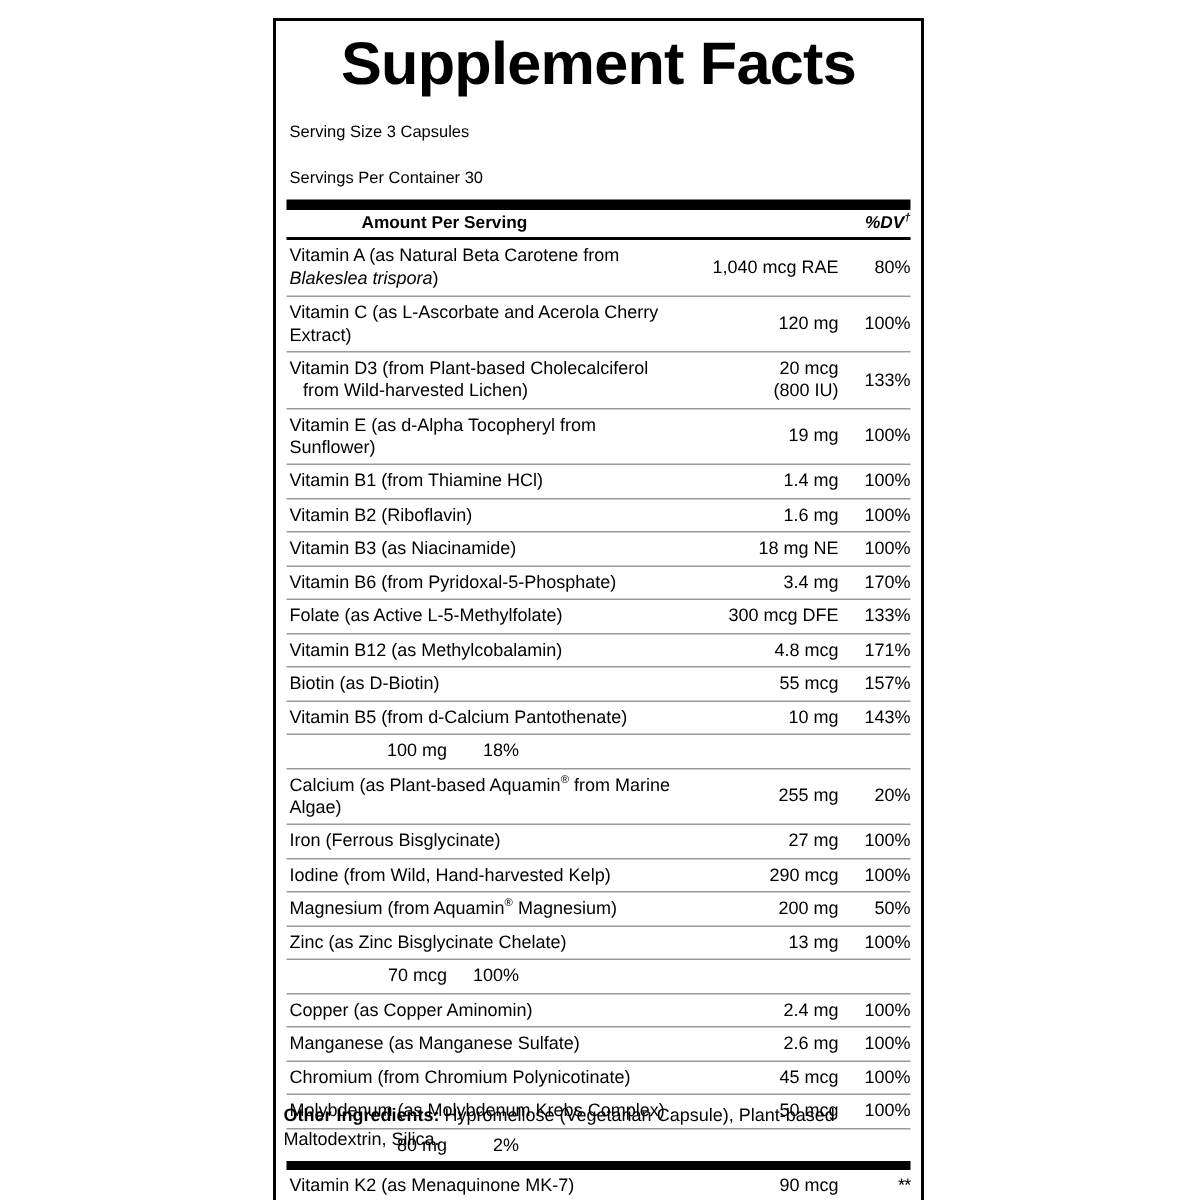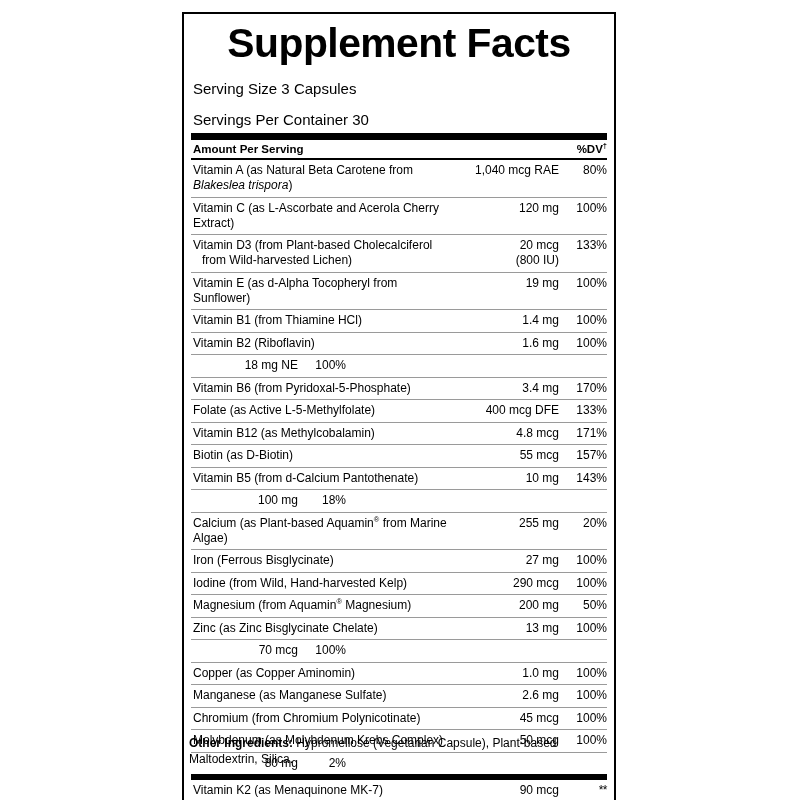--- a/index.html
+++ b/index.html
@@ -41,21 +41,21 @@
     letter-spacing: -0.5px;
     text-align: center;
     margin: 6px 0 2px 0;
     font-family: "Liberation Sans", sans-serif;
     transform: scaleX(1.02);
     transform-origin: center;
     white-space: nowrap;
   }
 
   .serving-line {
-    font-size: 15px;
+    font-size: 11px;
     line-height: 15.5px;
     margin-left: 2px;
     margin-top: 15px;
   }
 
   .rule-thick {
     height: 7px;
     background: #000;
     margin-top: 6px;
   }
@@ -72,30 +72,31 @@
     background: #000;
   }
 
   .amount-header {
     display: flex;
     align-items: baseline;
     font-size: 11.5px;
     font-weight: bold;
     line-height: 14px;
     padding: 2px 0 2px 2px;
+    margin-left: 48px;
   }
   .amount-header .ah-left { flex: 1 1 auto; }
-  .amount-header .ah-right { flex: 0 0 auto; }
+  .amount-header .ah-right { flex: 0 0 auto; font-style: italic; }
 
   
   .rows { }
 
   .row {
     display: flex;
-    align-items: flex-start;
+    align-items: center;
     font-size: 12px;
     line-height: 15px;
     padding: 3px 0 3.5px 2px;
   }
   .row .nutrient {
     flex: 1 1 auto;
     padding-right: 6px;
   }
   .row .amount {
     flex: 0 0 105px;
@@ -197,33 +198,34 @@
           <span class="dv">100%</span>
         </div>
         <div class="rule-thin"></div>
         <div class="row">
           <span class="nutrient">Vitamin B2 (Riboflavin)</span>
           <span class="amount">1.6 mg</span>
           <span class="dv">100%</span>
         </div>
         <div class="rule-thin"></div>
         <div class="row">
+          <span class="nutrient">Vitamin B3 (as Niacinamide)</span>
           <span class="amount">18 mg NE</span>
           <span class="dv">100%</span>
         </div>
         <div class="rule-thin"></div>
         <div class="row">
           <span class="nutrient">Vitamin B6 (from Pyridoxal-5-Phosphate)</span>
           <span class="amount">3.4 mg</span>
           <span class="dv">170%</span>
         </div>
         <div class="rule-thin"></div>
         <div class="row">
           <span class="nutrient">Folate (as Active L-5-Methylfolate)</span>
-          <span class="amount">400 mcg DFE</span>
+          <span class="amount">300 mcg DFE</span>
           <span class="dv">133%</span>
         </div>
         <div class="rule-thin"></div>
         <div class="row">
           <span class="nutrient">Vitamin B12 (as Methylcobalamin)</span>
           <span class="amount">4.8 mcg</span>
           <span class="dv">171%</span>
         </div>
         <div class="rule-thin"></div>
         <div class="row">
@@ -273,21 +275,21 @@
           <span class="dv">100%</span>
         </div>
         <div class="rule-thin"></div>
         <div class="row">
           <span class="amount">70 mcg</span>
           <span class="dv">100%</span>
         </div>
         <div class="rule-thin"></div>
         <div class="row">
           <span class="nutrient">Copper (as Copper Aminomin)</span>
-          <span class="amount">1.0 mg</span>
+          <span class="amount">2.4 mg</span>
           <span class="dv">100%</span>
         </div>
         <div class="rule-thin"></div>
         <div class="row">
           <span class="nutrient">Manganese (as Manganese Sulfate)</span>
           <span class="amount">2.6 mg</span>
           <span class="dv">100%</span>
         </div>
         <div class="rule-thin"></div>
         <div class="row">

